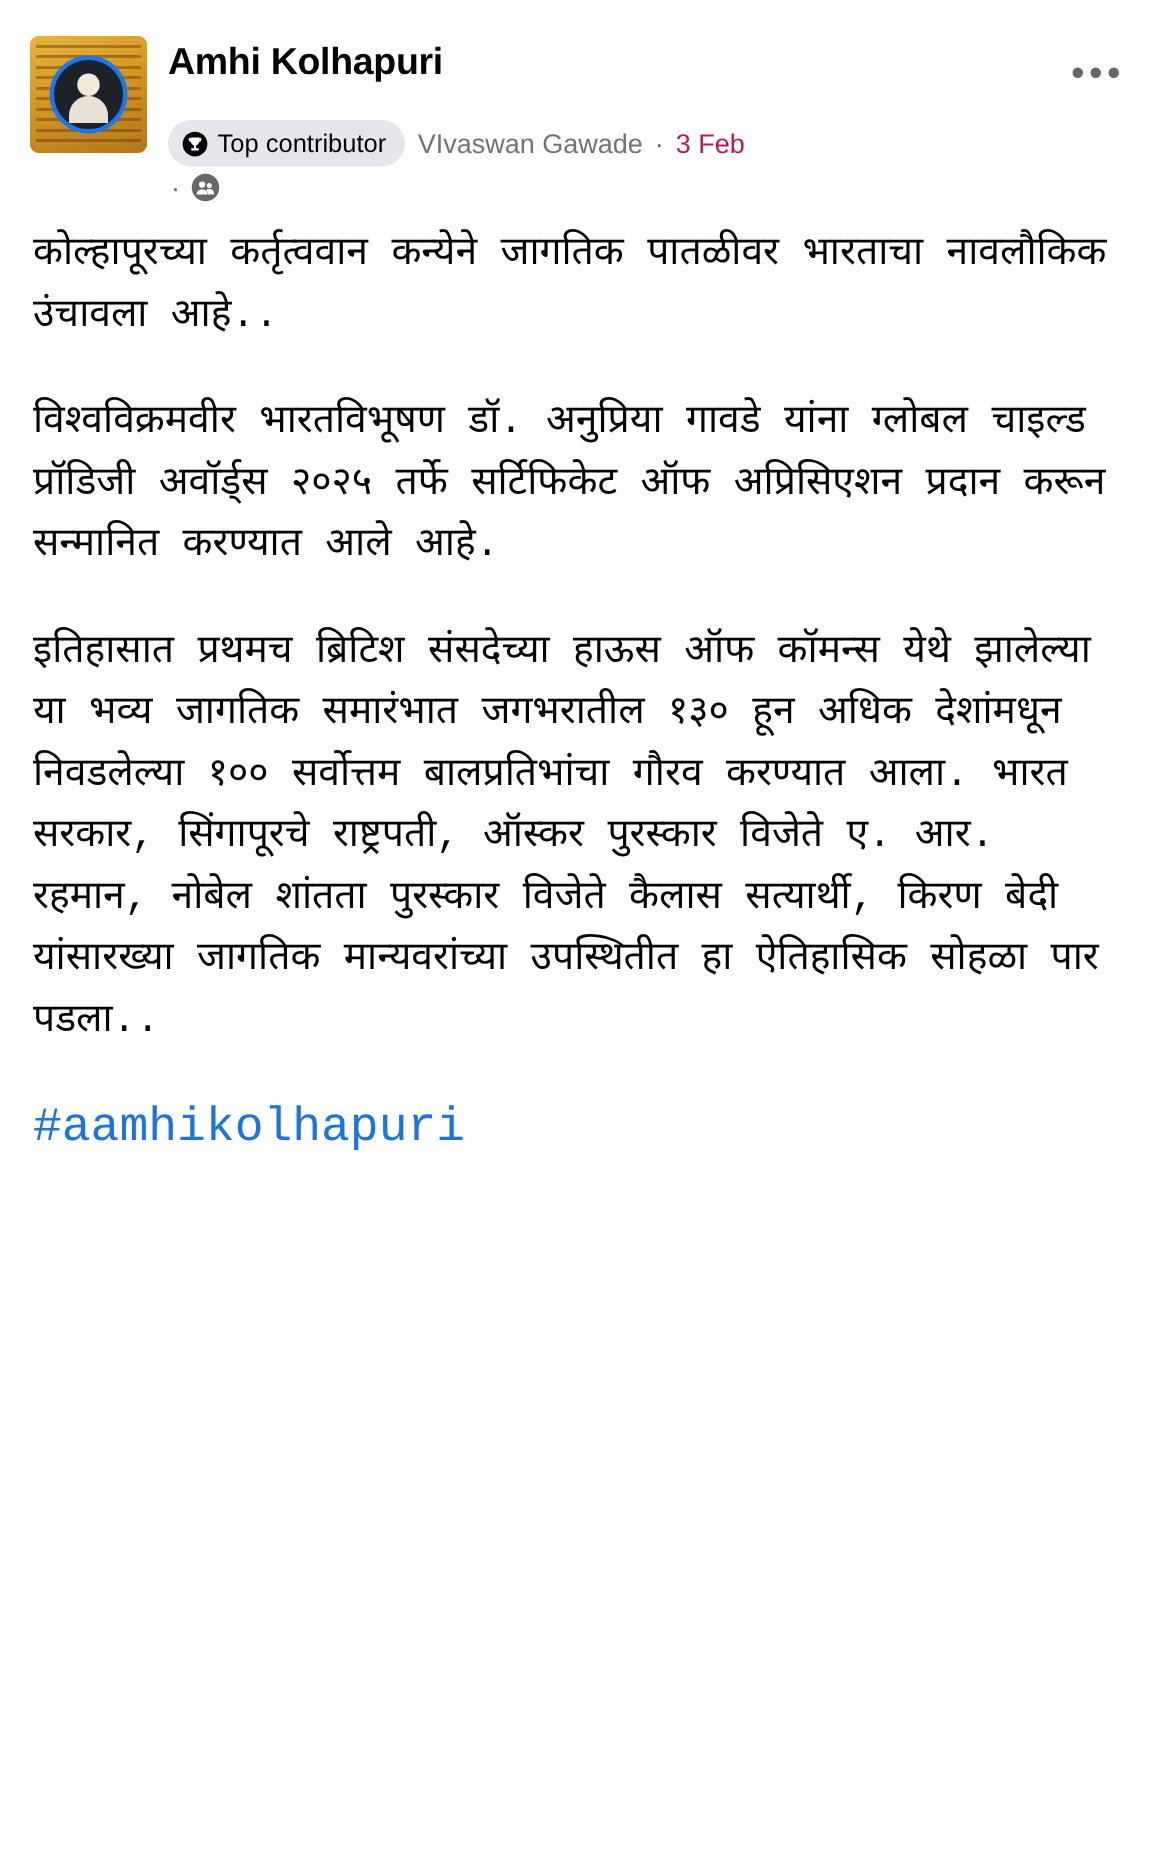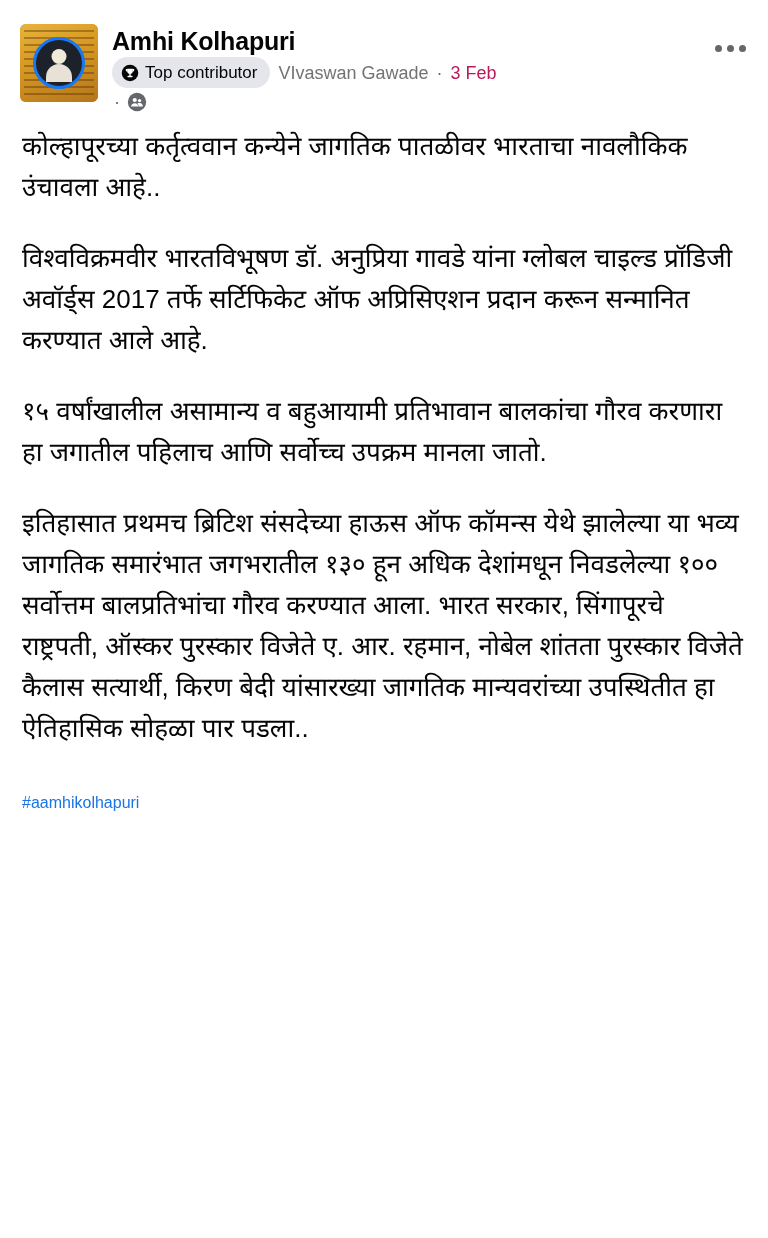--- a/index.html
+++ b/index.html
@@ -103,21 +103,21 @@
     font-size: 25px;
     font-weight: bold;
     line-height: 30px;
     color: #050505;
     letter-spacing: -0.2px;
   }
   .meta-row {
     display: flex;
     align-items: center;
     flex-wrap: wrap;
-    margin-top: 1px;
+    margin-top: 24px;
     gap: 8px;
   }
   .badge {
     display: inline-flex;
     align-items: center;
     background: #e4e6eb;
     border-radius: 16px;
     padding: 4px 13px 4px 9px;
     height: 31px;
   }
@@ -197,25 +197,26 @@
   .post-body {
     padding: 10px 22px 0 22px;
     font-family: "Liberation Sans", sans-serif;
   }
   .post-body p {
     margin: 0 0 30px 0;
     font-size: 26px;
     line-height: 41px;
     color: #050505;
     word-wrap: break-word;
+    font-family: Liberation Mono, monospace;
   }
   .post-body p:last-child { margin-bottom: 0; }
   .hashtag {
     color: #1b74e4;
-    font-size: 16px;
+    font-size: 32px;
     line-height: 41px;
   }
 </style>
 </head>
 <body>
 
 <div class="post">
 
   <div class="post-header">
 
@@ -262,19 +263,18 @@
 
     <div class="more-button">
       <span></span>
         <span></span>
         <span></span>
     </div>
   </div>
 
   <div class="post-body">
     <p>कोल्हापूरच्या कर्तृत्ववान कन्येने जागतिक पातळीवर भारताचा नावलौकिक उंचावला आहे..</p>
-    <p>विश्वविक्रमवीर भारतविभूषण डॉ. अनुप्रिया गावडे यांना ग्लोबल चाइल्ड प्रॉडिजी अवॉर्ड्स 2017 तर्फे सर्टिफिकेट ऑफ अप्रिसिएशन प्रदान करून सन्मानित करण्यात आले आहे.</p>
-    <p>१५ वर्षांखालील असामान्य व बहुआयामी प्रतिभावान बालकांचा गौरव करणारा हा जगातील पहिलाच आणि सर्वोच्च उपक्रम मानला जातो.</p>
+    <p>विश्वविक्रमवीर भारतविभूषण डॉ. अनुप्रिया गावडे यांना ग्लोबल चाइल्ड प्रॉडिजी अवॉर्ड्स २०२५ तर्फे सर्टिफिकेट ऑफ अप्रिसिएशन प्रदान करून सन्मानित करण्यात आले आहे.</p>
     <p>इतिहासात प्रथमच ब्रिटिश संसदेच्या हाऊस ऑफ कॉमन्स येथे झालेल्या या भव्य जागतिक समारंभात जगभरातील १३० हून अधिक देशांमधून निवडलेल्या १०० सर्वोत्तम बालप्रतिभांचा गौरव करण्यात आला. भारत सरकार, सिंगापूरचे राष्ट्रपती, ऑस्कर पुरस्कार विजेते ए. आर. रहमान, नोबेल शांतता पुरस्कार विजेते कैलास सत्यार्थी, किरण बेदी यांसारख्या जागतिक मान्यवरांच्या उपस्थितीत हा ऐतिहासिक सोहळा पार पडला..</p>
     <p><span class="hashtag">#aamhikolhapuri</span></p>
   </div>
 
 </div>
 
 </body></html>

